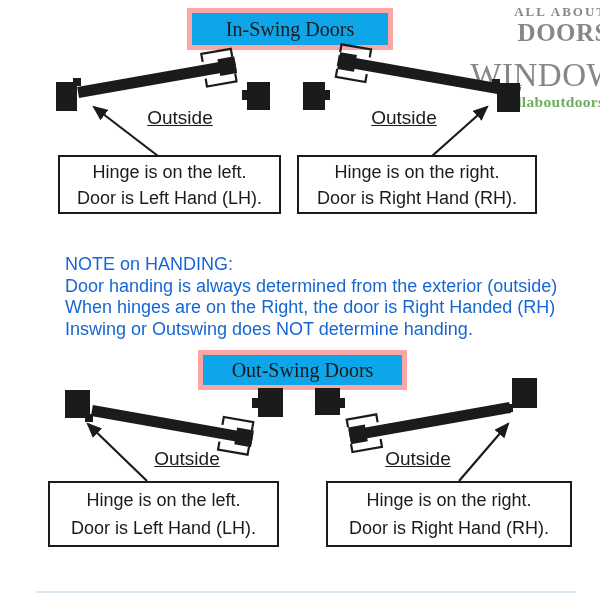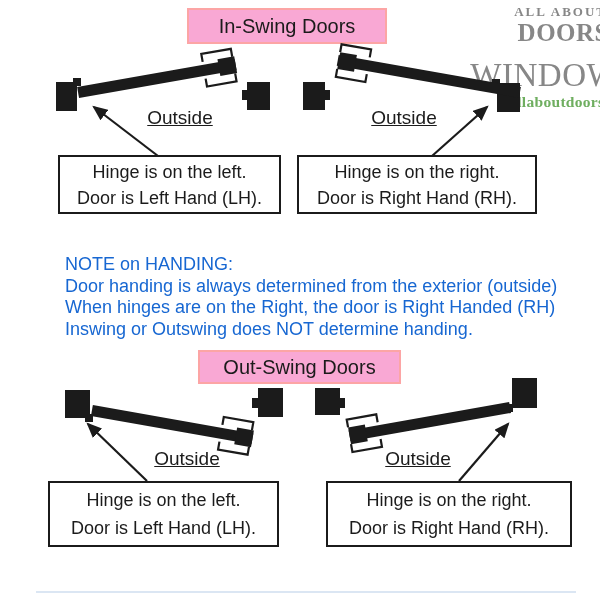--- a/index.html
+++ b/index.html
@@ -4,22 +4,22 @@
 <style>
   html,body{margin:0;padding:0;background:#ffffff;}
   #stage{
     position:relative;width:600px;height:600px;background:#ffffff;overflow:hidden;
     font-family:"Liberation Sans", sans-serif;color:#1b1b1b;padding-left:44px;
   }
   svg{position:absolute;left:0;display:block;}
   svg .ink{fill:#1b1b1b;}
   svg .stroke{fill:none;stroke:#1b1b1b;stroke-width:2.2px;}
   .tbox{
-    position:absolute;border:2px solid #fca5a5;background:#f9a8d4;text-align:center;
-    font-size:20px;white-space:nowrap;
+    position:absolute;border:5px solid #fca5a5;background:#0ea5e9;text-align:center;
+    font-size:20px;white-space:nowrap;font-family:Liberation Serif, serif;
   }
   .outside{
     position:absolute;width:84px;text-align:center;font-size:19px;white-space:nowrap;text-decoration:underline;
   }
   .cap{
     position:absolute;border:2px solid #1b1b1b;background:#fff;text-align:center;
     font-size:18px;display:flex;flex-direction:column;justify-content:center;
     line-height:26px;white-space:nowrap;
   }
   .note{

